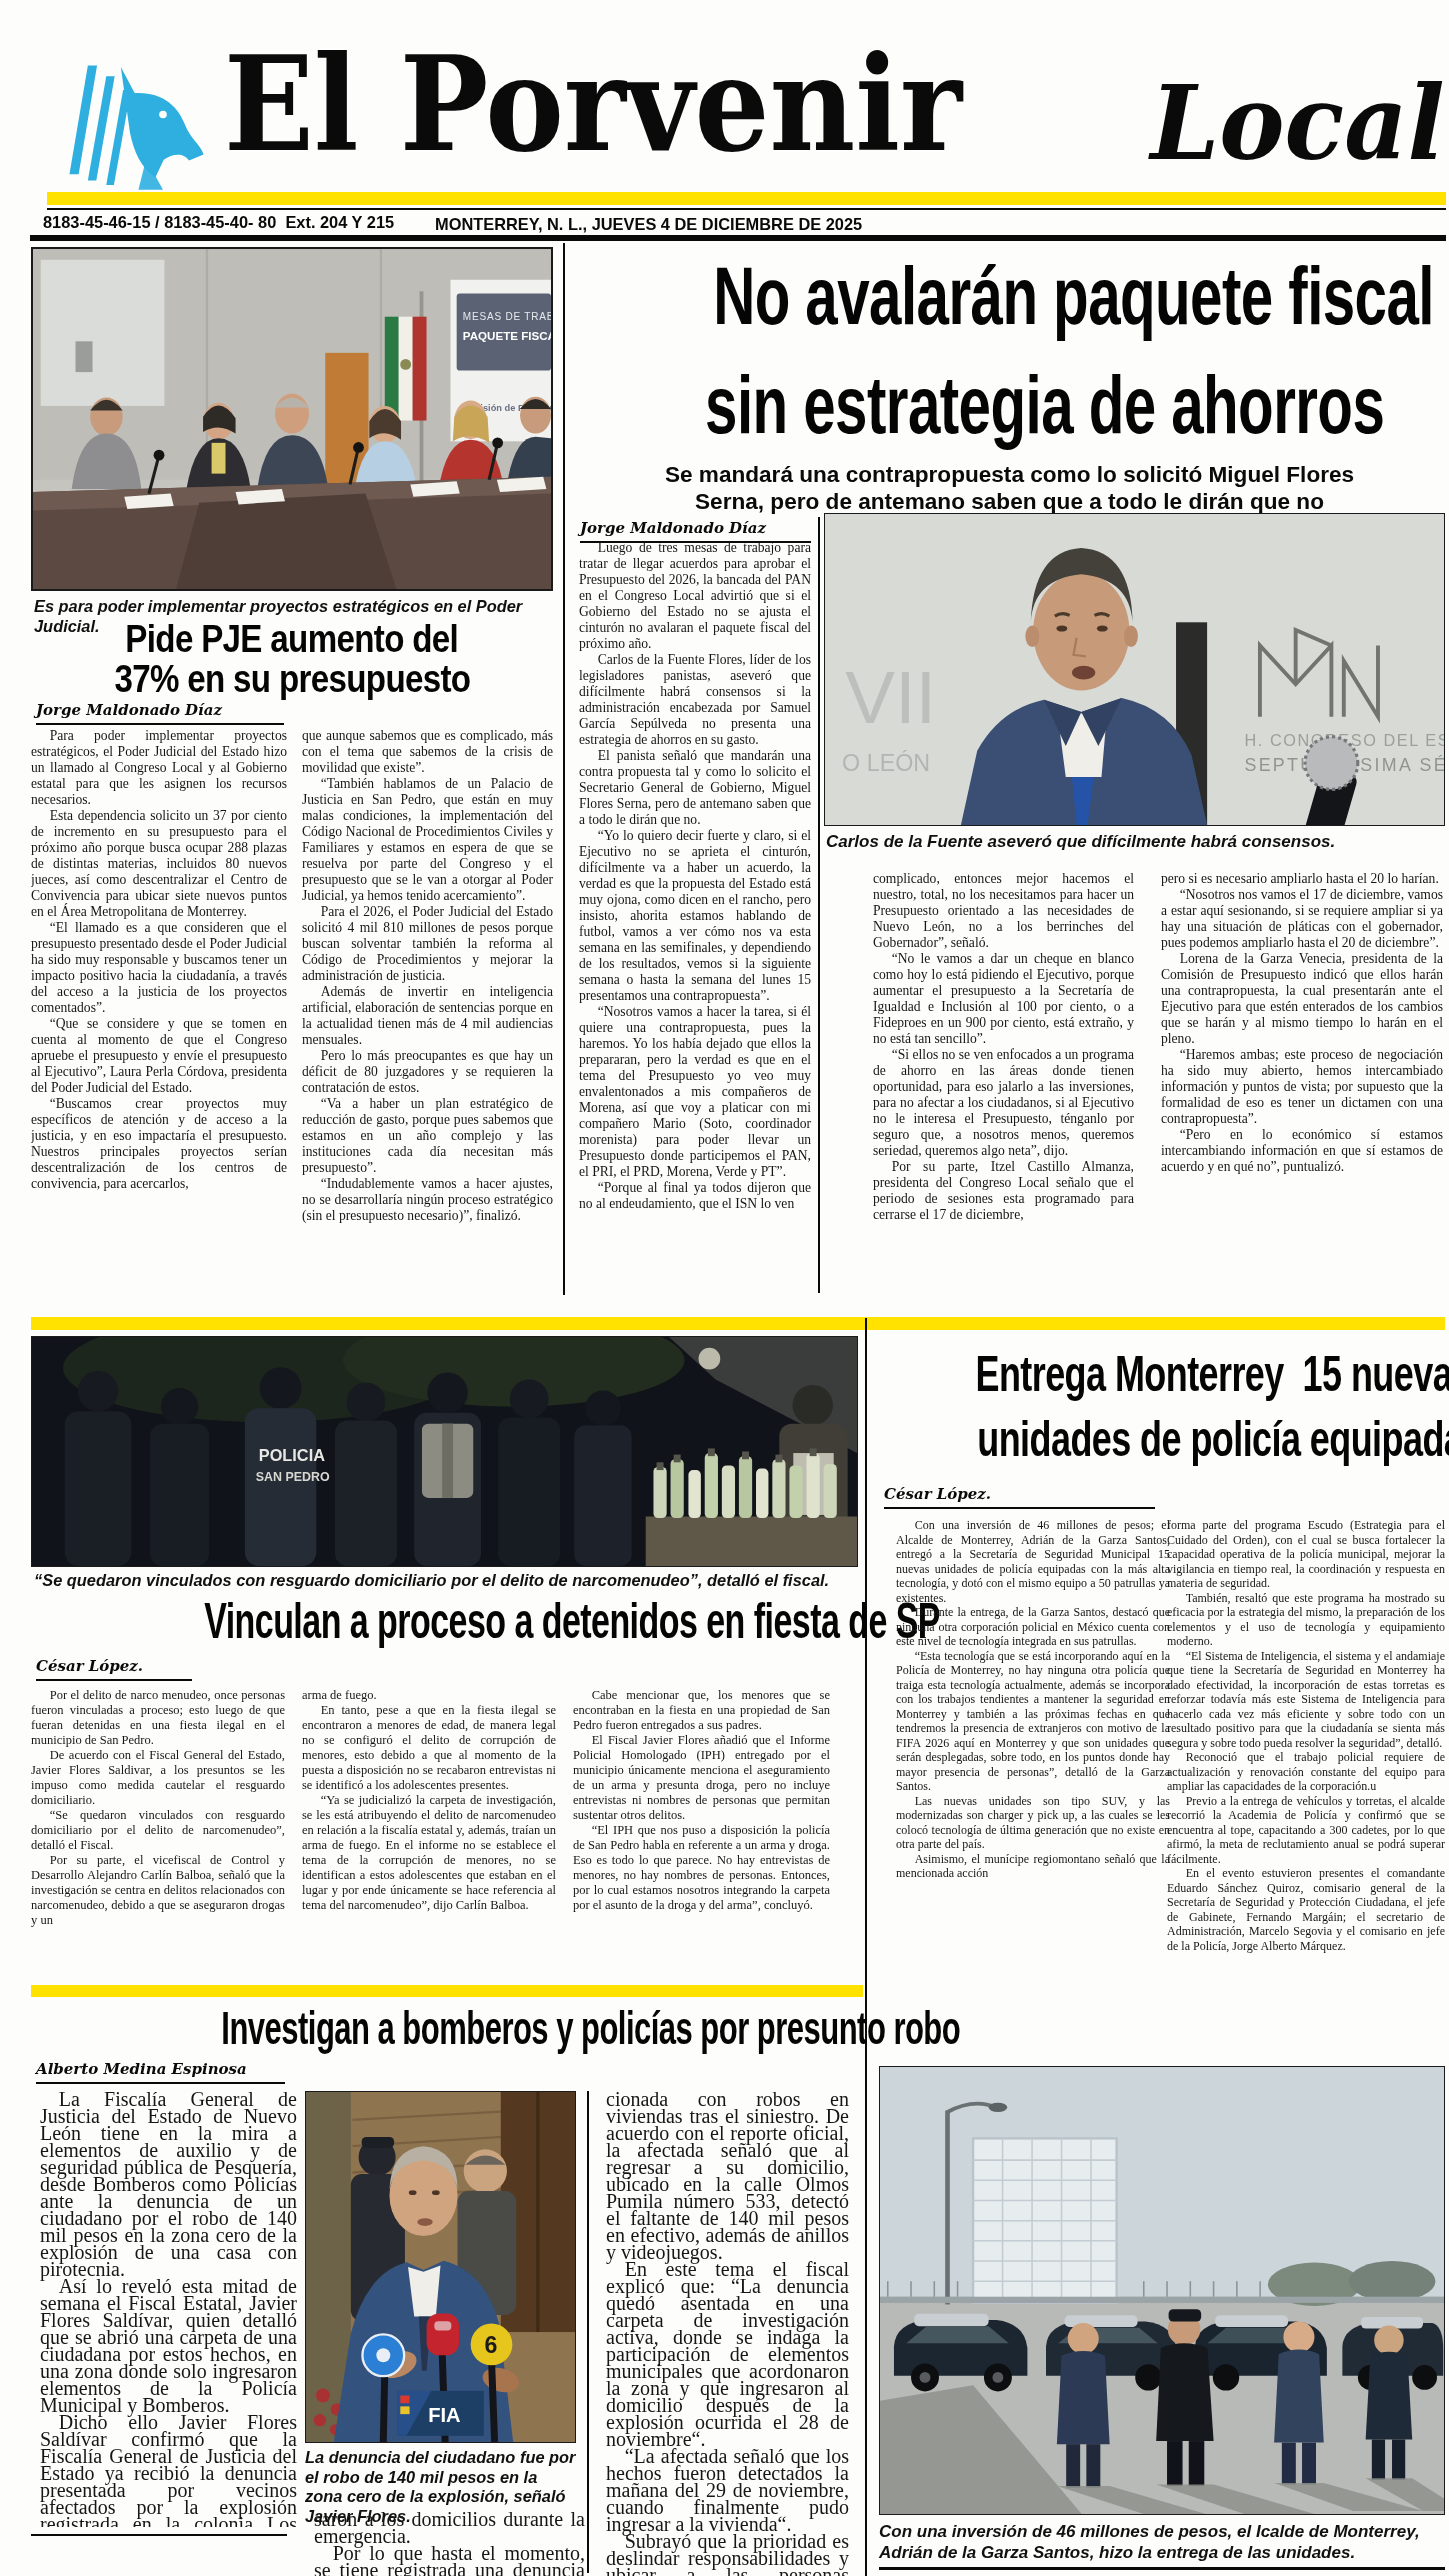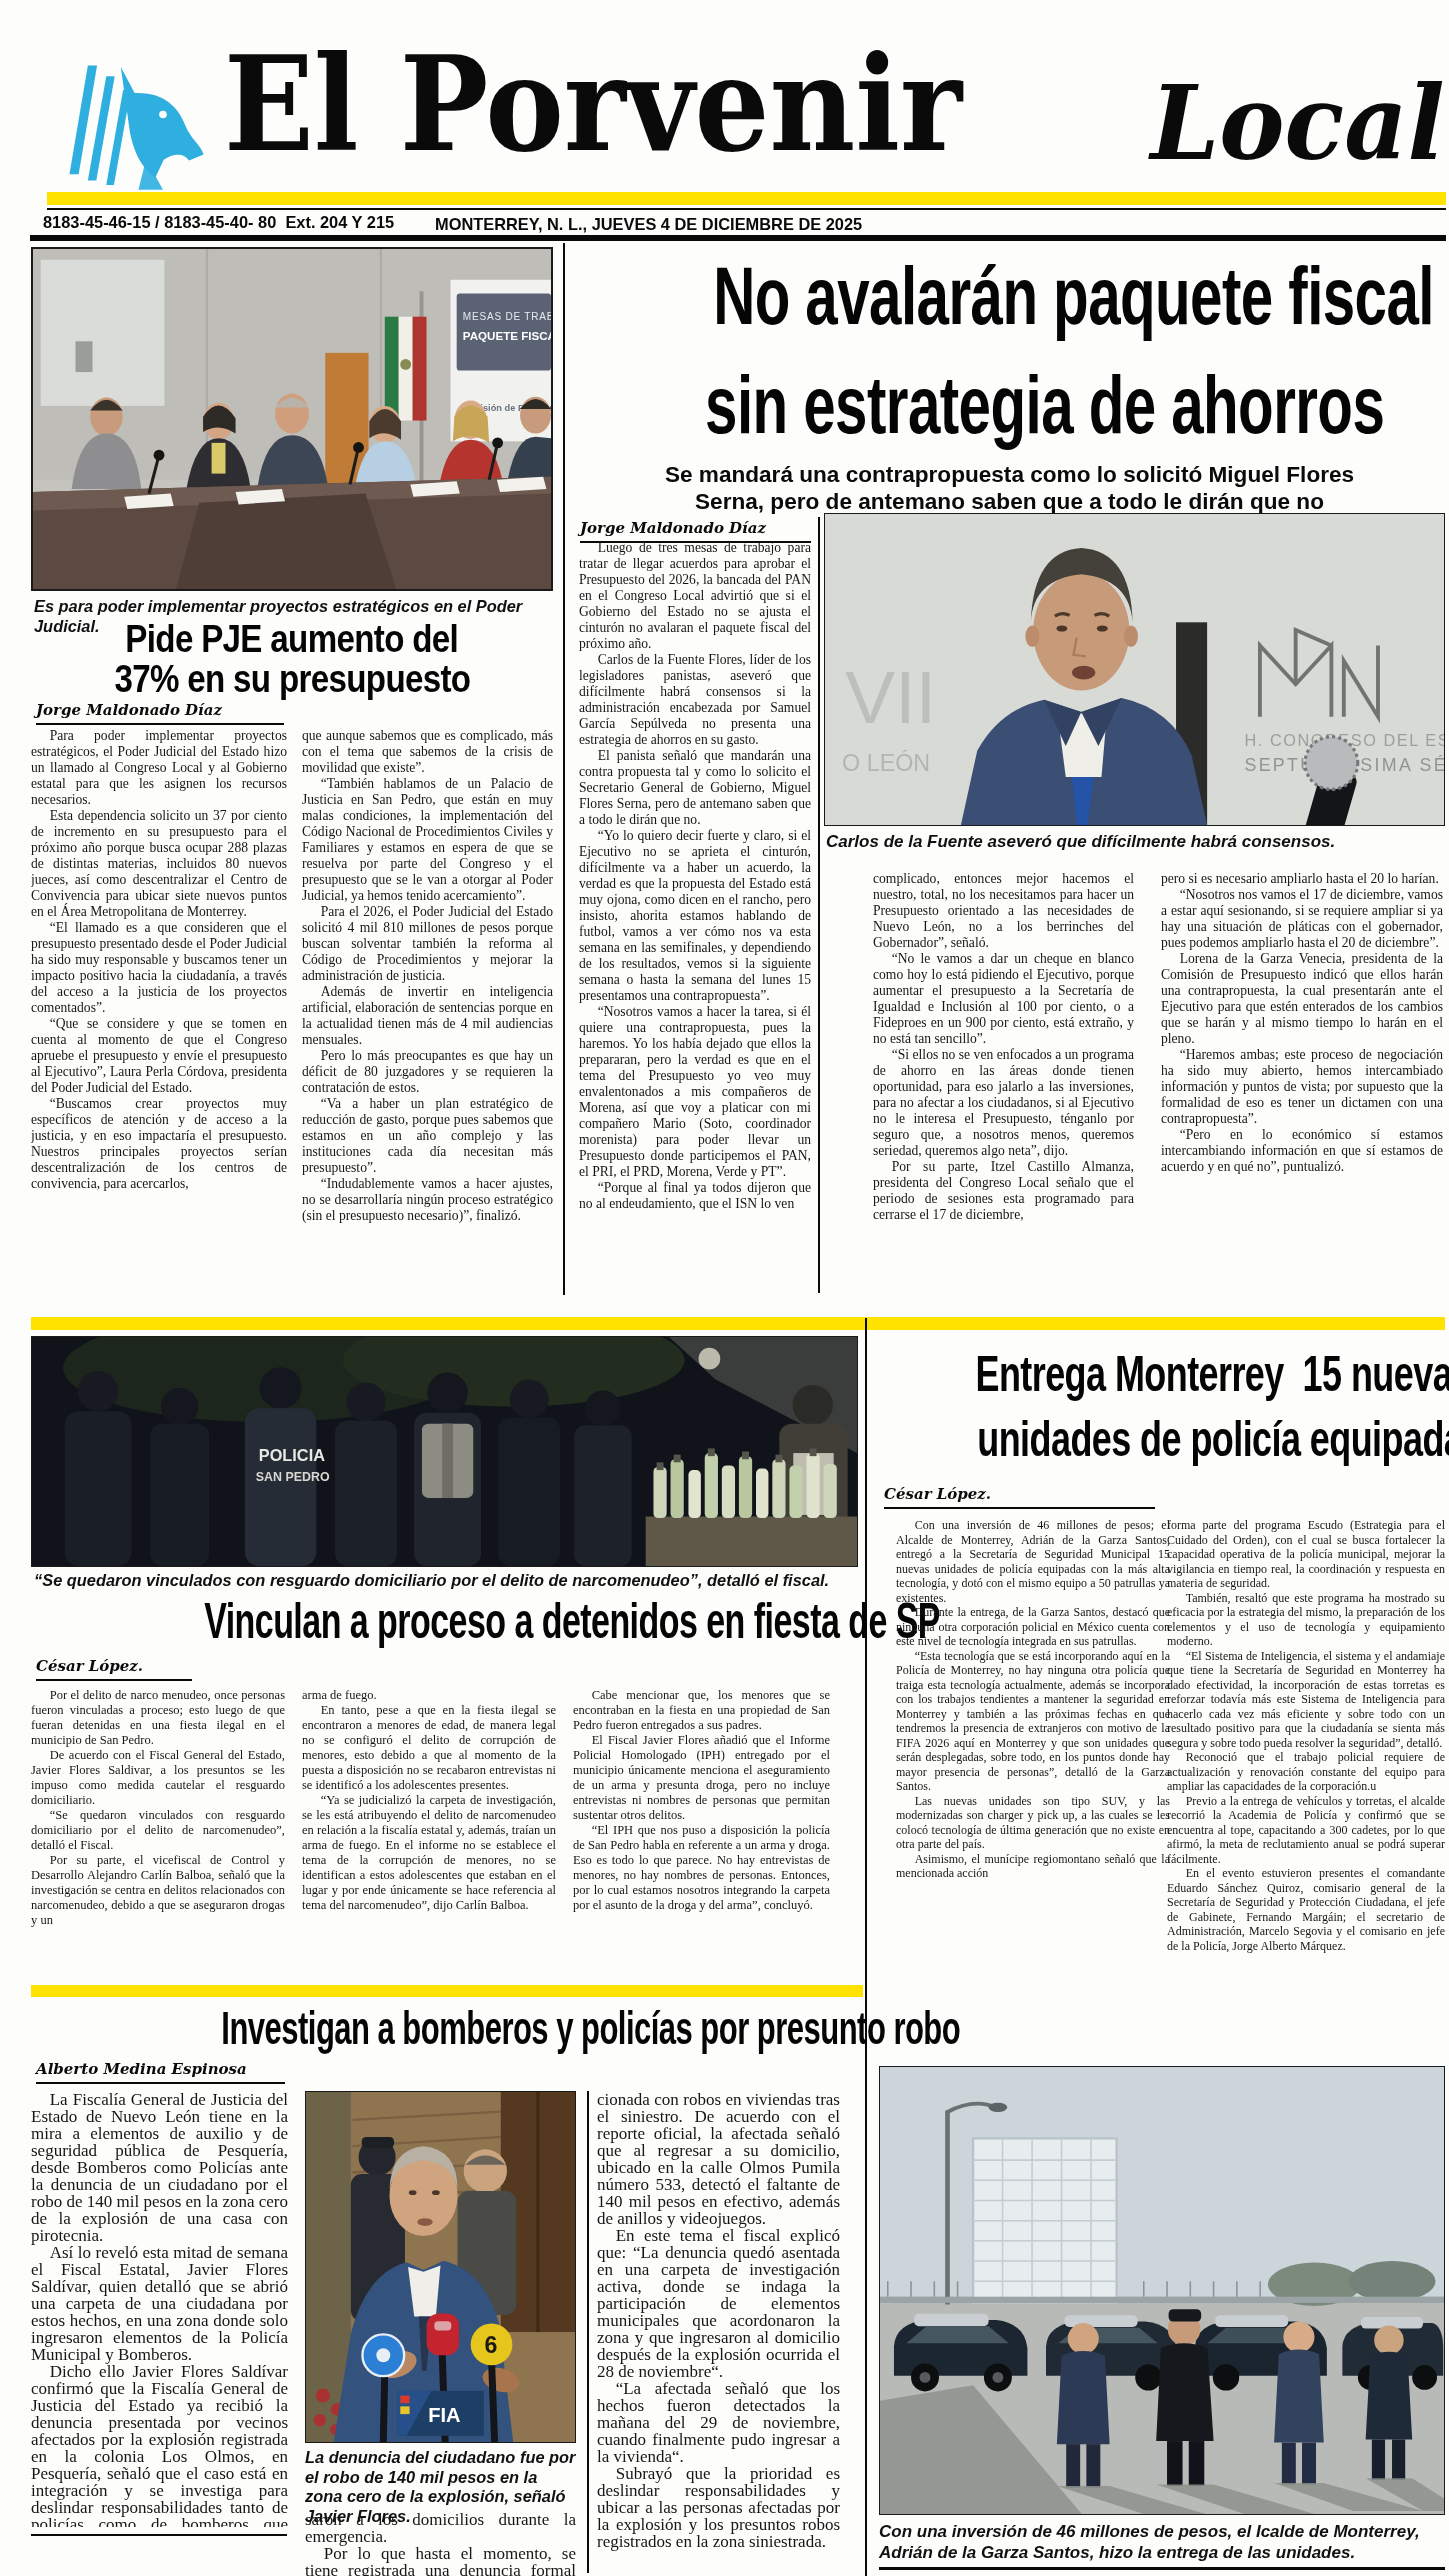--- a/index.html
+++ b/index.html
@@ -30,21 +30,21 @@
           color:#0a0a0a;border-bottom:2.3px solid #0a0a0a;padding-bottom:3.9px;}
   .caption{font-family:"Liberation Sans",sans-serif;font-weight:bold;font-style:italic;
            font-size:16.4px;line-height:19.5px;color:#111;}
   
   .col{overflow:hidden;text-align:justify;color:#161616;}
   .col p{margin:0;text-indent:18.7px;}
   .col p.noind{text-indent:0;}
   .body-lead{font-size:13.6px;line-height:16px;}
   .body-pje{font-size:13.6px;line-height:16px;}
   .body-vin{font-size:12.5px;line-height:15px;}
-  .body-inv{font-size:17px;line-height:17px;}
+  .body-inv{font-size:20px;line-height:17px;margin-left:9px;}
   .body-ent{font-size:12px;line-height:14.5px;}
   
   .photo{border:2.3px solid #1a1a1a;box-sizing:border-box;overflow:hidden;background:#d8d8d4;}
   .photo svg{display:block;width:100%;height:100%;}
   .vline{background:#0a0a0a;}
 </style>
 </head>
 <body>
 
 <div id="page">

